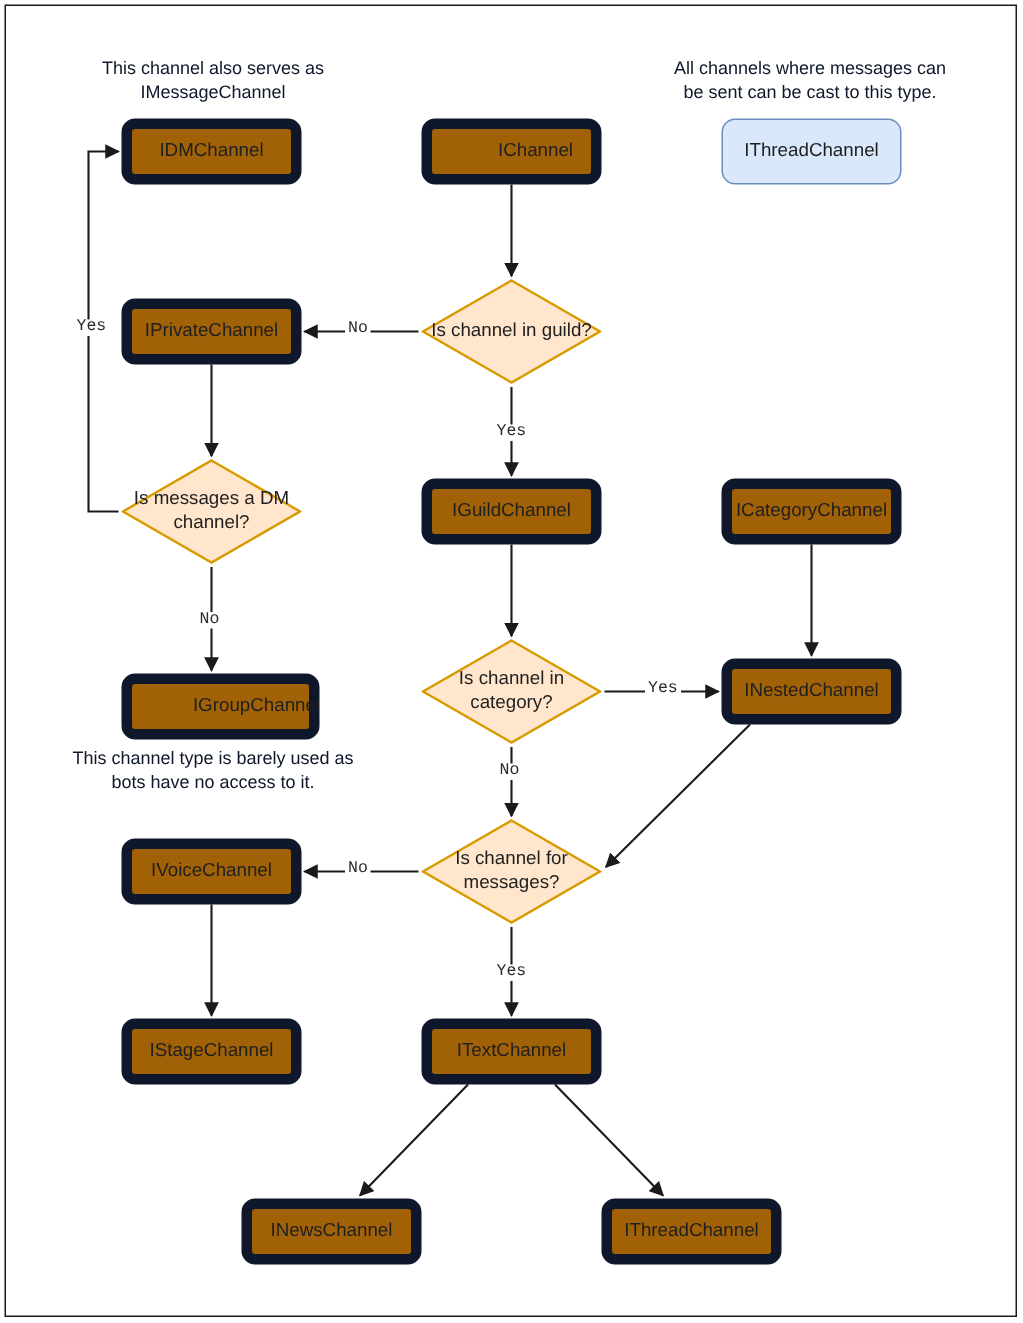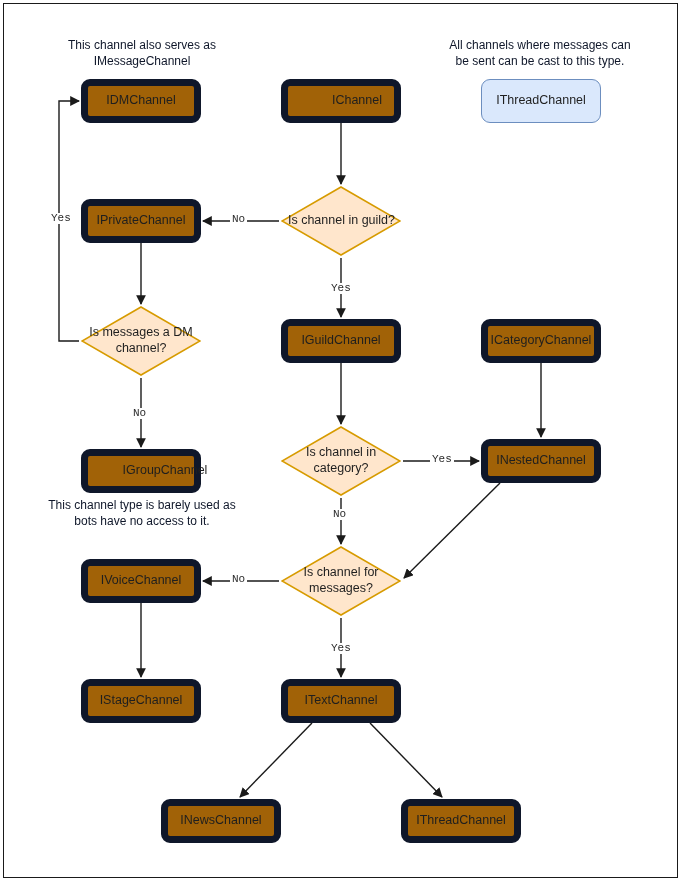--- a/index.html
+++ b/index.html
@@ -48,21 +48,20 @@
     border: 7px solid #0f172a;
     background: #a16207;
   }
   .node.box.blue {
     border: 1px solid #6c8ebf;
     background: #dae8fc;
   }
   .node.diamond {
     background: transparent;
     border: none;
-    justify-content: flex-end;
   }
   .diamond-shape {
     position: absolute;
     left: 0;
     top: 0;
     width: 100%;
     height: 100%;
   }
   .diamond-label {
     position: relative;
@@ -159,21 +158,21 @@
     <svg class="diamond-shape" viewBox="0 0 120 70" preserveAspectRatio="none">
       <polygon points="60,1 119,35 60,69 1,35" fill="#ffe6cc" stroke="#d79b00" stroke-width="1.6"></polygon>
     </svg>
     <span class="diamond-label">Is messages a DM channel?</span>
   </div>
 
   <div class="node box" style="left:281px; top:319px; width:120px; height:44px;">IGuildChannel</div>
 
   <div class="node box" style="left:481px; top:319px; width:120px; height:44px;">ICategoryChannel</div>
 
-  <div class="node box" style="left:81px; top:449px; width:120px; height:44px;padding-left:48px;">IGroupChannel</div>
+  <div class="node box" style="left:81px; top:449px; width:132px; height:44px;padding-left:48px;">IGroupChannel</div>
 
   <div class="node diamond" style="left:281px; top:426px; width:120px; height:70px;">
     <svg class="diamond-shape" viewBox="0 0 120 70" preserveAspectRatio="none">
       <polygon points="60,1 119,35 60,69 1,35" fill="#ffe6cc" stroke="#d79b00" stroke-width="1.6"></polygon>
     </svg>
     <span class="diamond-label">Is channel in category?</span>
   </div>
 
   <div class="node box" style="left:481px; top:439px; width:120px; height:44px;">INestedChannel</div>
 

